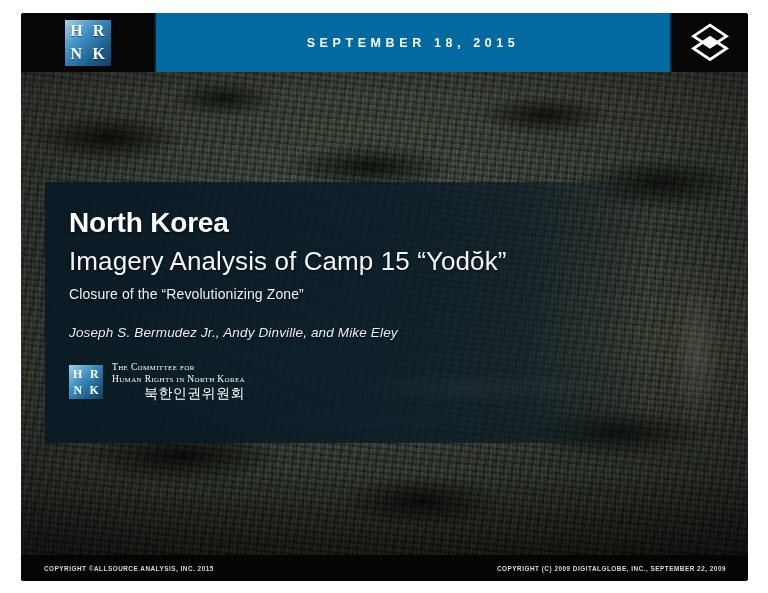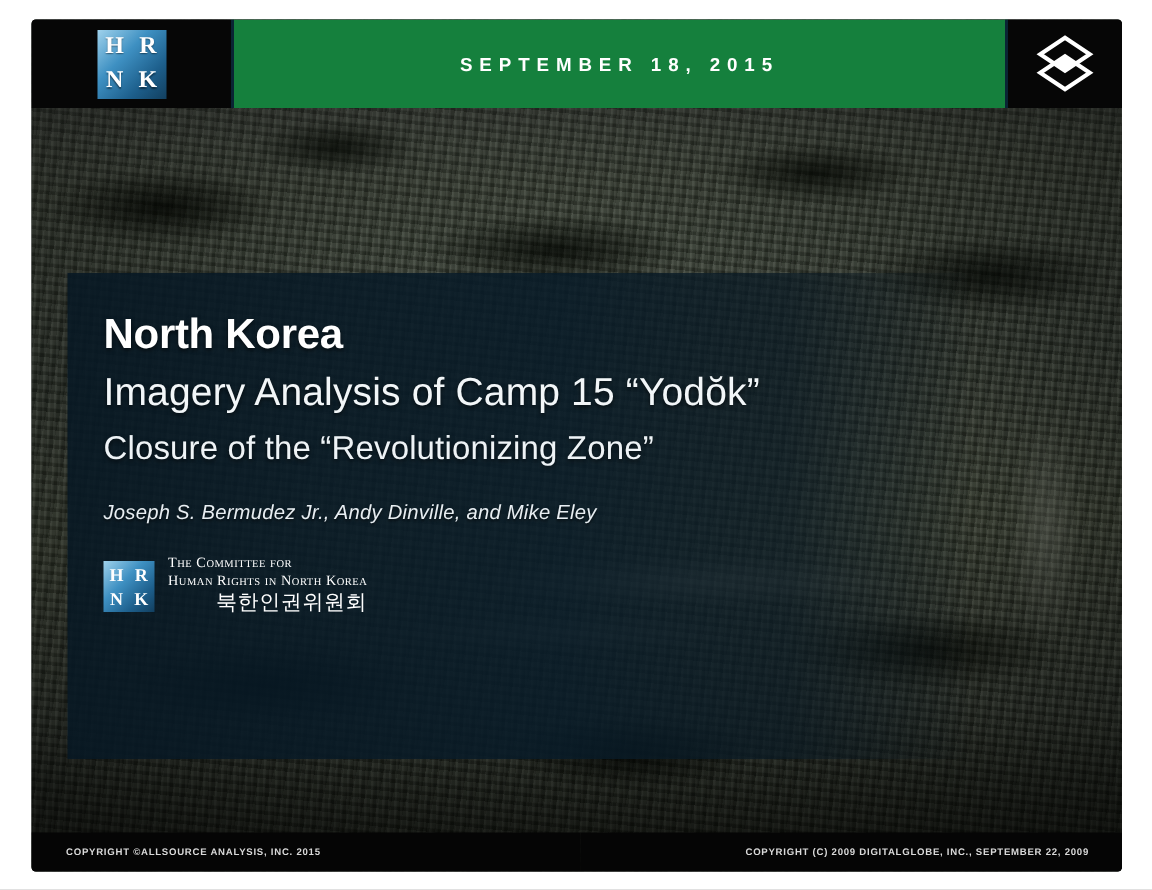--- a/index.html
+++ b/index.html
@@ -77,21 +77,21 @@
   }
   .hdr-left {
     width: 133px;
     background: #060606;
     display: flex;
     align-items: center;
     justify-content: center;
   }
   .hdr-mid {
     flex: 1;
-    background: #15803d;
+    background: #0369a1;
     display: flex;
     align-items: center;
     justify-content: center;
     border-left: 2px solid #0a2434;
     border-right: 2px solid #0a2434;
   }
   .hdr-date {
     color: #ffffff;
     font-size: 12.5px;
     font-weight: 700;
@@ -129,21 +129,21 @@
     line-height: 1;
     text-shadow: 0 1px 1px rgba(0,0,0,.45);
   }
 
   
   #panel {
     position: absolute;
     left: 24px;
     top: 169px;
     width: 600px;
-    height: 324px;
+    height: 261px;
     z-index: 5;
     background: linear-gradient(90deg,
         rgba(7,24,36,.88) 0%,
         rgba(8,27,40,.86) 55%,
         rgba(10,26,36,.72) 80%,
         rgba(12,24,30,.30) 94%,
         rgba(14,22,26,.04) 100%);
     padding: 26px 0 0 24px;
     box-sizing: border-box;
   }
@@ -159,21 +159,21 @@
     color: #f2f6f8;
     font-size: 26px;
     font-weight: 400;
     line-height: 1.12;
     margin-top: 9px;
     letter-spacing: .1px;
     text-shadow: 0 1px 3px rgba(0,0,0,.6);
   }
   .t-sub2 {
     color: #eef3f6;
-    font-size: 22px;
+    font-size: 14px;
     font-weight: 400;
     line-height: 1.12;
     margin-top: 11px;
     letter-spacing: .1px;
     text-shadow: 0 1px 3px rgba(0,0,0,.6);
   }
   .t-authors {
     color: #e8eef2;
     font-size: 13.5px;
     font-weight: 400;

